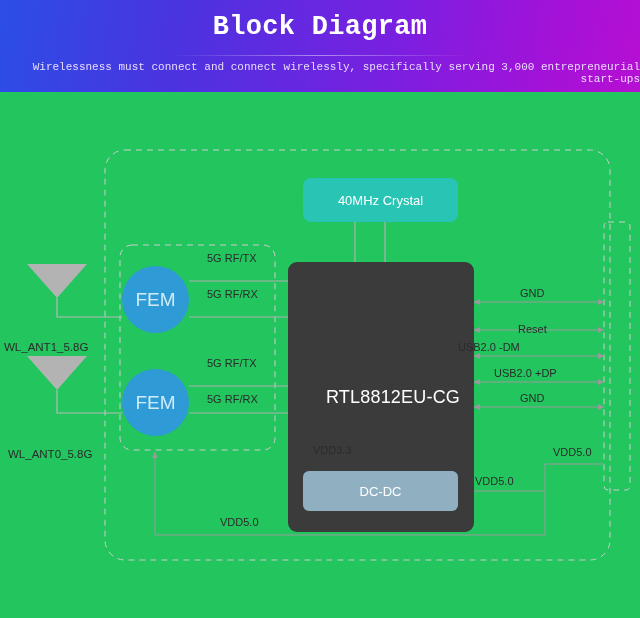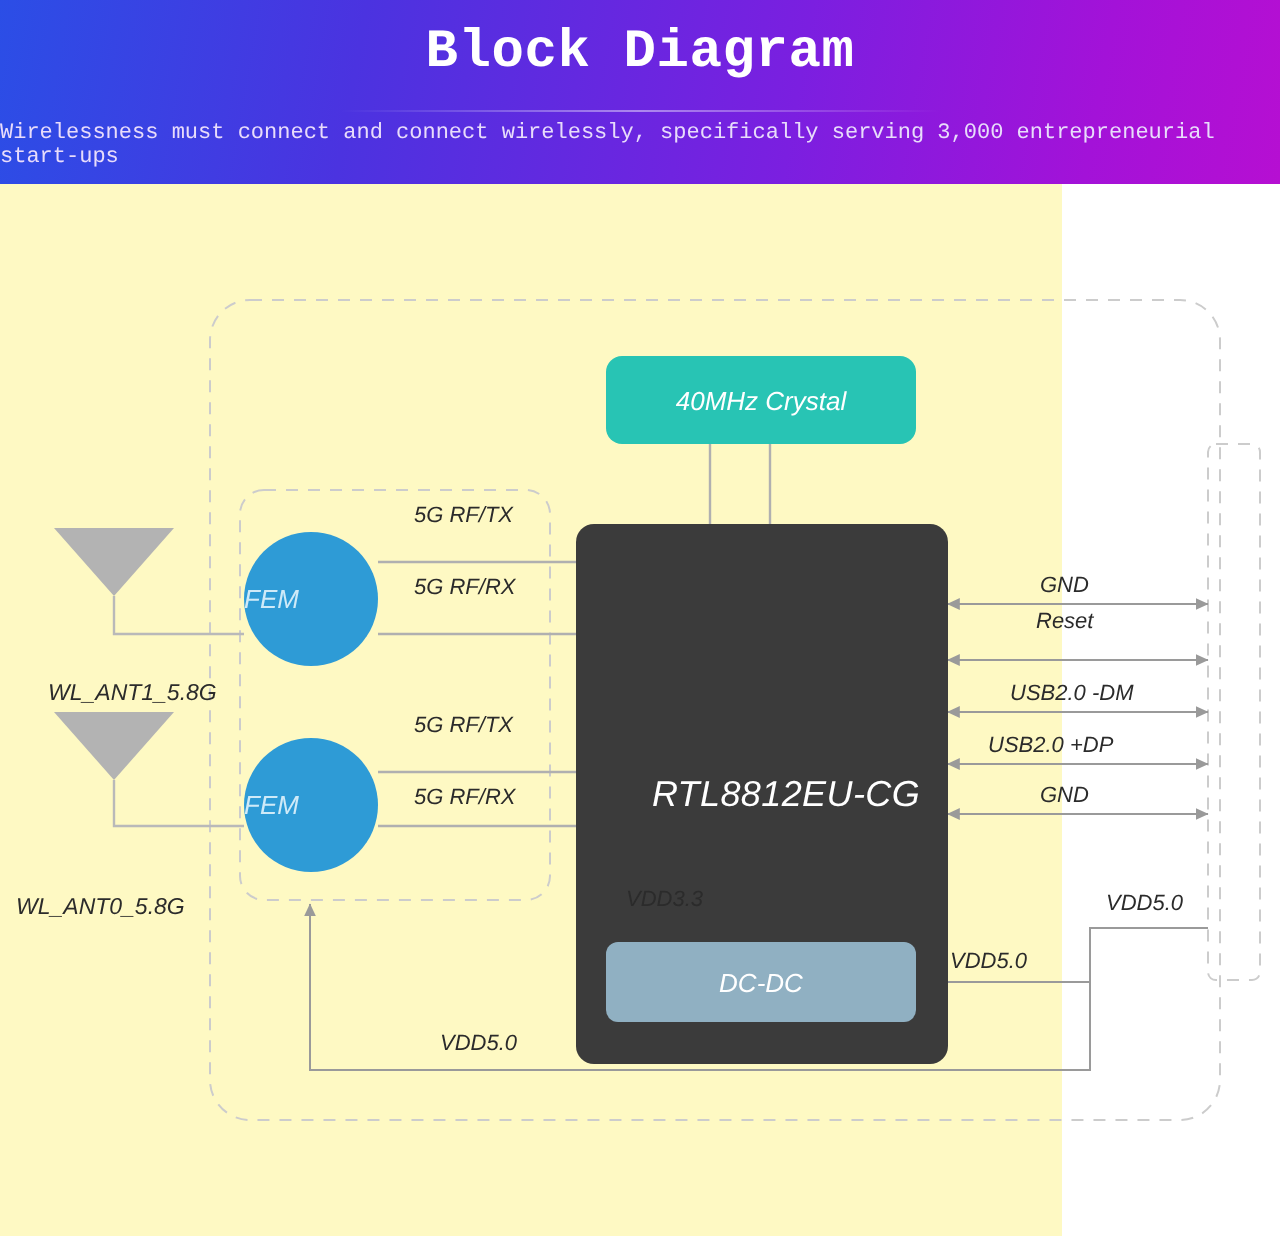--- a/index.html
+++ b/index.html
@@ -18,61 +18,61 @@
   }
   #header-title{
     position:absolute;left:0;top:12px;width:640px;text-align:center;
     color:#ffffff;font-size:27px;font-weight:bold;letter-spacing:.3px;
   }
   #header-rule{
     position:absolute;left:170px;top:55px;width:300px;height:1px;
     background:linear-gradient(90deg,rgba(255,255,255,0) 0%,rgba(255,255,255,.45) 50%,rgba(255,255,255,0) 100%);
   }
   #header-sub{
-    position:absolute;left:0;top:61px;width:640px;text-align:left;
+    position:absolute;left:0;top:61px;width:640px;text-align:right;
     color:#e8dcfb;font-size:11px;font-weight:normal;
   }
 
   
-  #canvas{position:absolute;left:0;top:92px;width:531px;height:526px;background:#fef9c3;font-style:italic;}
+  #canvas{position:absolute;left:0;top:92px;width:640px;height:526px;background:#22c55e;}
   #svg{position:absolute;left:0;top:0;width:640px;height:526px;}
 
   
   .blk{position:absolute;display:flex;align-items:center;justify-content:center;
        color:#fff;box-sizing:border-box;}
 
   #crystal{left:303px;top:86px;width:155px;height:44px;border-radius:8px;
            background:#28c4b4;font-size:13px;}
   #chip{left:288px;top:170px;width:186px;height:270px;border-radius:9px;
         background:#3b3b3b;font-size:18px;letter-spacing:.2px;padding-left:24px;}
   #dcdc{left:303px;top:379px;width:155px;height:40px;border-radius:6px;
         background:#90b0c2;font-size:13px;}
 
   .fem{position:absolute;width:67px;height:67px;border-radius:50%;
-       background:#2e9bd6;display:flex;align-items:center;
-       color:#cfeaf8;font-size:13px;}
+       background:#2e9bd6;display:flex;align-items:center;justify-content:center;
+       color:#cfeaf8;font-size:19px;}
   #fem-top{left:122px;top:174px;}
   #fem-bot{left:122px;top:277px;}
 
   
   .lbl{position:absolute;color:#2b2b2b;font-size:11px;white-space:nowrap;}
   .lbl-ant{position:absolute;color:#2b2b2b;font-size:11.5px;white-space:nowrap;}
 
   #t-rf-tx1{left:207px;top:160px;}
   #t-rf-rx1{left:207px;top:196px;}
   #t-rf-tx2{left:207px;top:265px;}
   #t-rf-rx2{left:207px;top:301px;}
 
   #t-gnd1   {left:520px;top:195px;}
-  #t-reset  {left:518px;top:213px;}
-  #t-usbdm  {left:505px;top:249px;}
+  #t-reset  {left:518px;top:231px;}
+  #t-usbdm  {left:458px;top:249px;}
   #t-usbdp  {left:478px;top:275px;margin-left:16px;}
   #t-gnd2   {left:520px;top:300px;}
 
-  #t-ant1{left:24px;top:249px;}
+  #t-ant1{left:4px;top:249px;}
   #t-ant0{left:8px;top:356px;}
 
   #t-vdd33    {left:313px;top:352px;}
   #t-vdd50-in {left:475px;top:383px;}
   #t-vdd50-r  {left:553px;top:354px;}
   #t-vdd50-b  {left:220px;top:424px;}
 </style>
 </head>
 <body>
 

